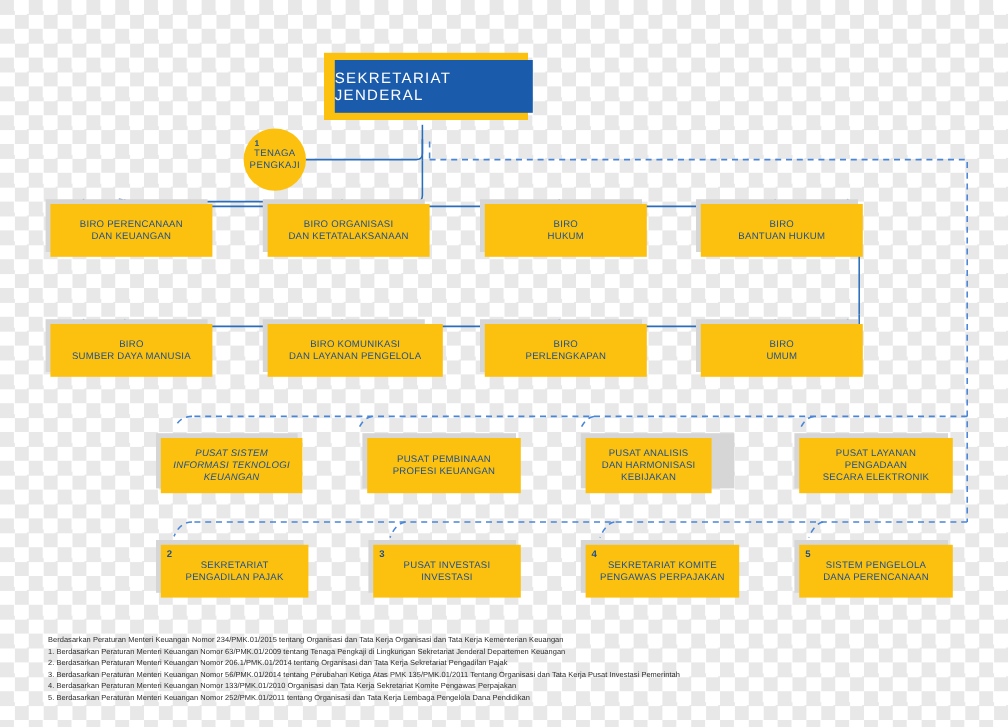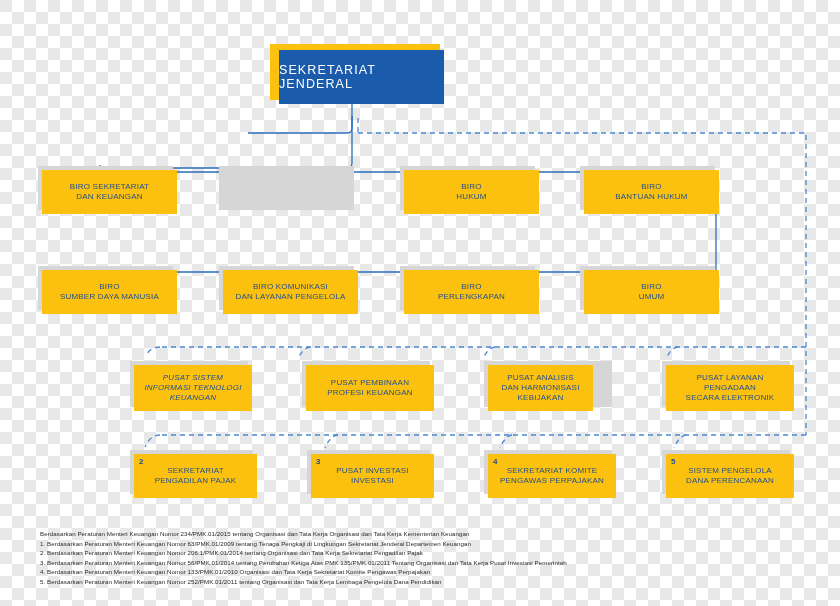--- a/index.html
+++ b/index.html
@@ -143,34 +143,45 @@
     <path d="M678,347 Q671,348 667,357" stroke="#4a86d8" stroke-width="1.3" fill="none" stroke-dasharray="5,4"></path>
 
     <path d="M806,435 L160,435" stroke="#4a86d8" stroke-width="1.3" fill="none" stroke-dasharray="5,4"></path>
     <path d="M160,435 Q150,435 145,447" stroke="#4a86d8" stroke-width="1.3" fill="none" stroke-dasharray="5,4"></path>
     <path d="M338,435 Q330,436 325,448" stroke="#4a86d8" stroke-width="1.3" fill="none" stroke-dasharray="5,4"></path>
     <path d="M512,435 Q505,436 500,448" stroke="#4a86d8" stroke-width="1.3" fill="none" stroke-dasharray="5,4"></path>
     <path d="M686,435 Q679,436 674,448" stroke="#4a86d8" stroke-width="1.3" fill="none" stroke-dasharray="5,4"></path>
   </svg>
 
   <div class="hdr-accent" style="left:270px;top:44px;width:170px;height:56px;"></div>
-  <div class="hdr" style="left:279px;top:50px;width:165px;height:54px;">
+  <div class="hdr" style="left:279px;top:50px;width:165px;height:44px;">
     <span>SEKRETARIAT JENDERAL</span>
   </div>
 
+  <div class="circle" style="left:203px;top:107px;width:52px;height:52px;">
+    <span class="sup">1</span>
+    <span>TENAGA</span>
+    <span>PENGKAJI</span>
+  </div>
 
   <div class="shadow" style="left:38px;top:166px;width:135px;height:44px;"></div>
   <div class="node r1" style="left:42px;top:170px;width:135px;height:44px;">
     <span class="txt">
-      <span>BIRO SEKRETARIAT</span><br>
+      <span>BIRO PERENCANAAN</span><br>
       <span>DAN KEUANGAN</span>
     </span>
   </div>
 
   <div class="shadow" style="left:219px;top:166px;width:135px;height:44px;"></div>
+  <div class="node r1" style="left:223px;top:170px;width:135px;height:44px;">
+    <span class="txt">
+      <span>BIRO ORGANISASI</span><br>
+      <span>DAN KETATALAKSANAAN</span>
+    </span>
+  </div>
 
   <div class="shadow" style="left:400px;top:166px;width:135px;height:44px;"></div>
   <div class="node r1" style="left:404px;top:170px;width:135px;height:44px;">
     <span class="txt">
       <span>BIRO</span><br>
       <span>HUKUM</span>
     </span>
   </div>
 
   <div class="shadow" style="left:580px;top:166px;width:135px;height:44px;"></div>
@@ -183,21 +194,21 @@
 
   <div class="shadow" style="left:38px;top:266px;width:135px;height:44px;"></div>
   <div class="node r2" style="left:42px;top:270px;width:135px;height:44px;">
     <span class="txt">
       <span>BIRO</span><br>
       <span>SUMBER DAYA MANUSIA</span>
     </span>
   </div>
 
   <div class="shadow" style="left:219px;top:266px;width:135px;height:44px;"></div>
-  <div class="node r2" style="left:223px;top:270px;width:135px;height:44px;">
+  <div class="node r2" style="left:223px;top:270px;width:146px;height:44px;">
     <span class="txt">
       <span>BIRO KOMUNIKASI</span><br>
       <span>DAN LAYANAN PENGELOLA</span>
     </span>
   </div>
 
   <div class="shadow" style="left:400px;top:266px;width:135px;height:44px;"></div>
   <div class="node r2" style="left:404px;top:270px;width:135px;height:44px;">
     <span class="txt">
       <span>BIRO</span><br>

